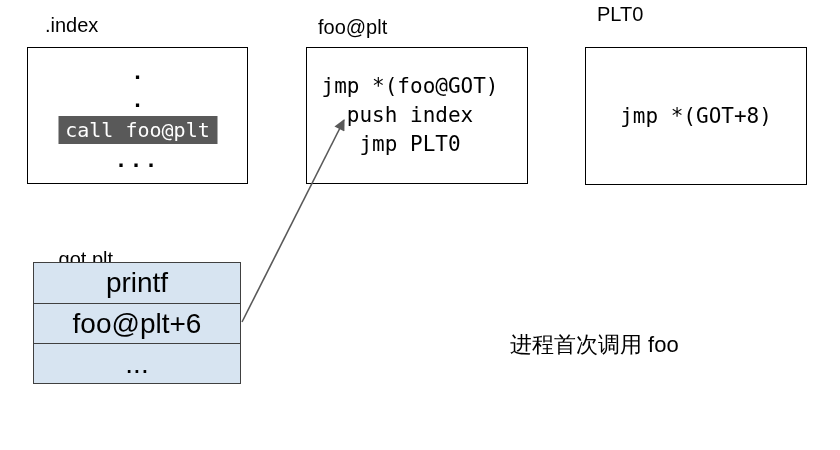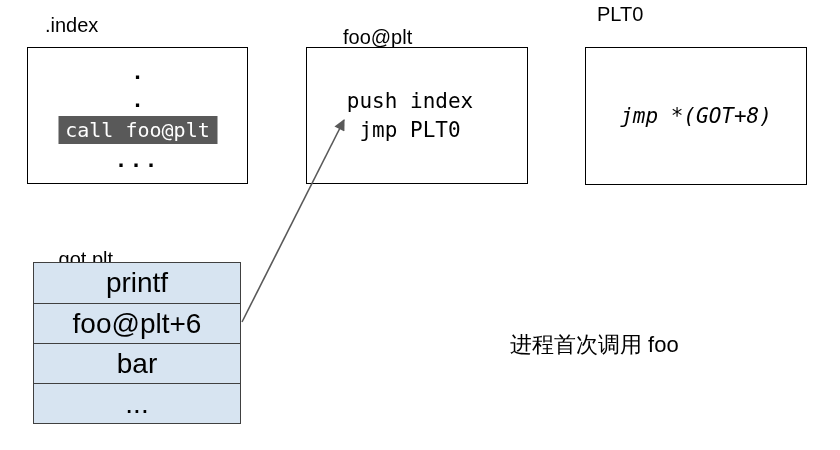--- a/index.html
+++ b/index.html
@@ -101,39 +101,39 @@
 
 <div class="abs box-label" style="left:45px;top:14px;">.index</div>
 
 <div class="abs text-box" style="left:27px;top:47px;width:221px;height:137px;">
   <div class="dot-line" style="top:12px;">.</div>
   <div class="dot-line" style="top:40px;">.</div>
   <div class="highlight">call foo@plt</div>
   <div class="ellipsis-line">...</div>
 </div>
 
-<div class="abs box-label" style="left:318px;top:26px;margin-left:25px;">foo@plt</div>
+<div class="abs box-label" style="left:318px;top:16px;">foo@plt</div>
 
 <div class="abs code-box" style="left:306px;top:47px;width:222px;height:137px;padding-right:14px;">
+  <div class="code-line">jmp *(foo@GOT)</div>
   <div class="code-line">push index</div>
   <div class="code-line">jmp PLT0</div>
 </div>
 
 <div class="abs box-label" style="left:597px;top:3px;">PLT0</div>
 
 <div class="abs code-box" style="left:585px;top:47px;width:222px;height:138px;">
-  <div class="code-line" style="line-height:28px;font-style:italic;">jmp *(GOT+8)</div>
+  <div class="code-line" style="line-height:28px;">jmp *(GOT+8)</div>
 </div>
 
 <div class="abs box-label" style="left:53px;top:230px;margin-top:18px;">.got.plt</div>
 
 <div class="abs got-table" style="left:33px;top:262px;">
   <div class="got-row">printf</div>
   <div class="got-row">foo@plt+6</div>
-  <div class="got-row">bar</div>
   <div class="got-row">...</div>
 </div>
 
 <div class="abs caption" style="left:510px;top:330px;">进程首次调用 foo</div>
 
 <svg class="arrow-layer" viewBox="0 0 840 450" xmlns="http://www.w3.org/2000/svg">
   <defs>
     <marker id="ah" viewBox="0 0 10 10" refX="9" refY="5" markerWidth="9" markerHeight="7" orient="auto-start-reverse">
       <path class="arrow-head" d="M0,0 L10,5 L0,10 z"></path>
     </marker>

